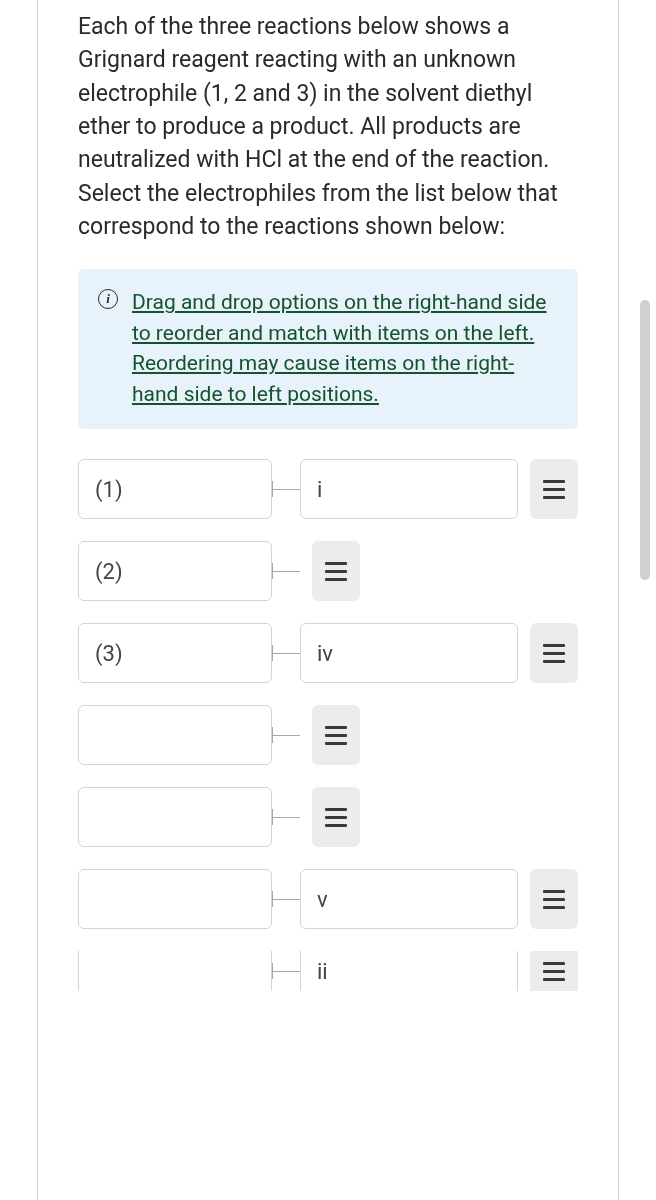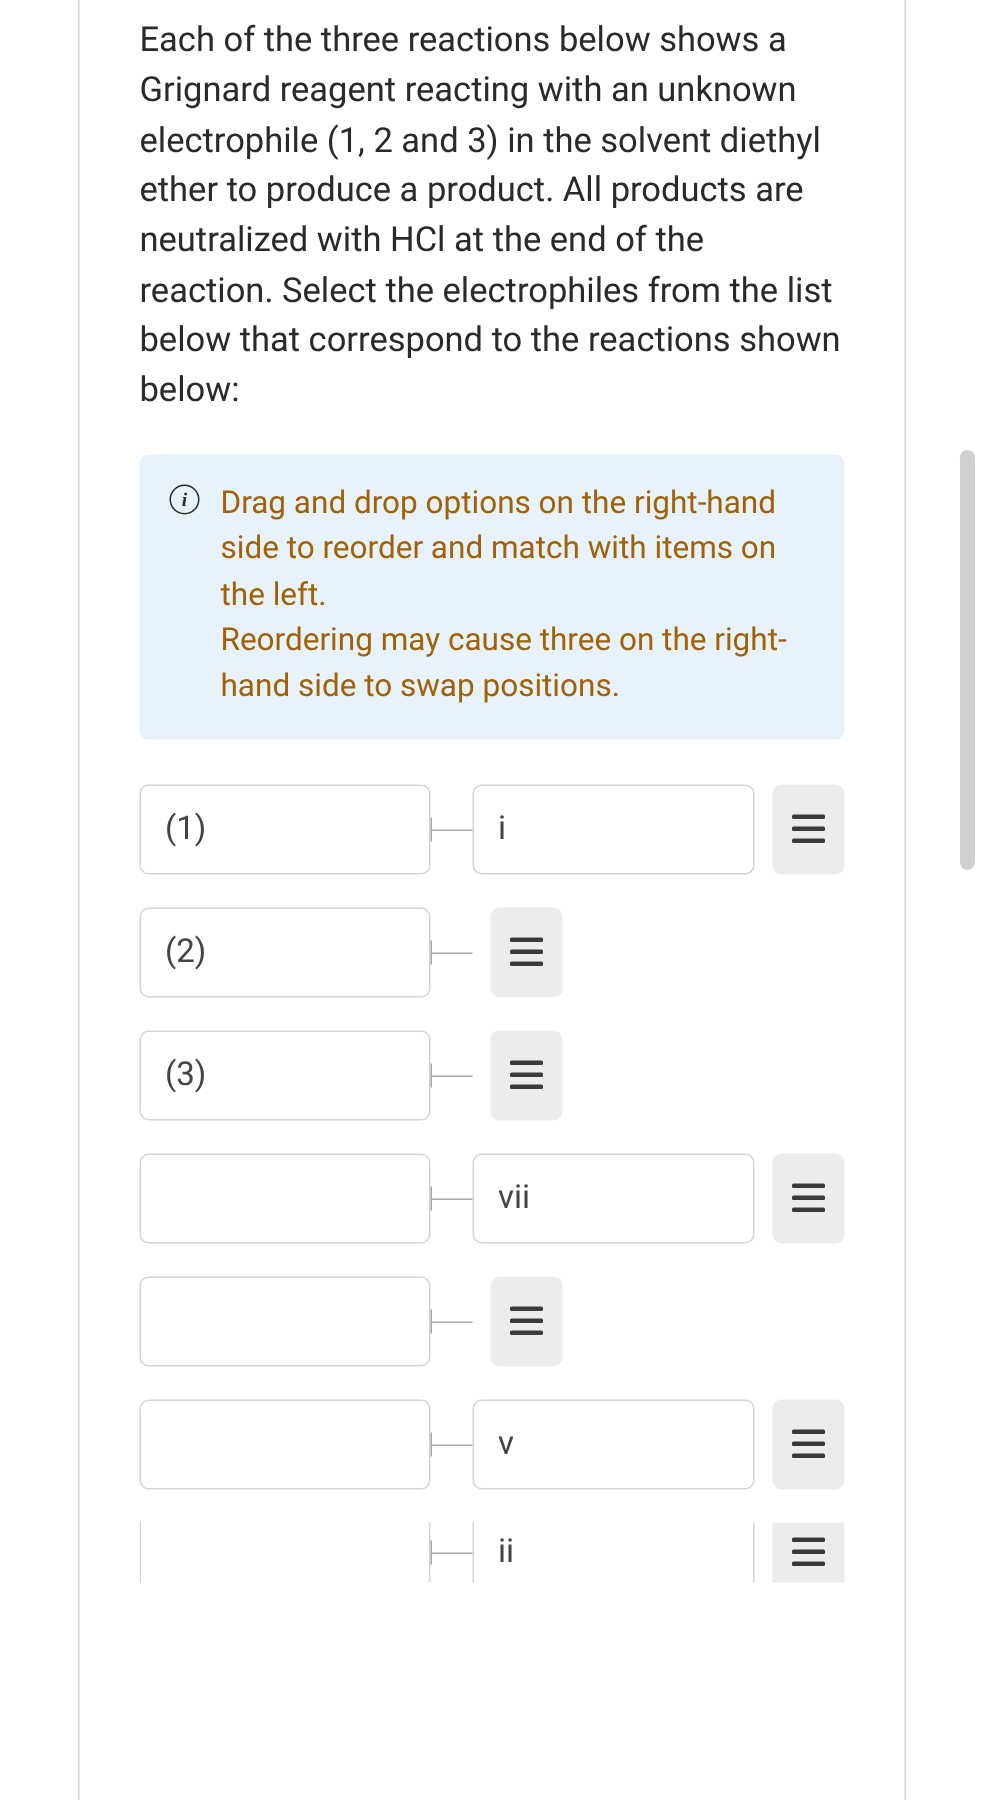--- a/index.html
+++ b/index.html
@@ -13,21 +13,21 @@
       width: 656px;
       height: 1200px;
       position: relative;
       overflow: hidden;
     }
     .container {
       padding: 10px 28px 0 28px;
       border-left: 1px solid #d4d4d4;
       border-right: 1px solid #d4d4d4;
       height: 100%;
-      margin: 0 52px;
+      margin: 0 37px;
     }
     .question-text {
       font-size: 23px;
       line-height: 1.45;
       color: #2a2a2a;
       margin-bottom: 26px;
       padding: 0 12px;
     }
     .info-box {
       background: #e7f2fa;
@@ -54,21 +54,22 @@
       justify-content: center;
       font-size: 13px;
       font-style: italic;
       font-family: Georgia, serif;
       font-weight: bold;
       color: #2a2a2a;
     }
     .info-text {
       font-size: 21px;
       line-height: 1.45;
-      color: #a16207;
+      color: #14532d;
+      text-decoration: underline;
     }
     .match-area {
       padding: 0 12px;
     }
     .match-row {
       display: flex;
       align-items: center;
       margin-bottom: 22px;
       height: 60px;
     }
@@ -159,21 +160,21 @@
 
   <div class="question-text">Each of the three reactions below shows a Grignard reagent reacting with an unknown electrophile (1, 2 and 3) in the solvent diethyl ether to produce a product. All products are neutralized with HCl at the end of the reaction. Select the electrophiles from the list below that correspond to the reactions shown below:</div>
 
   <div class="info-box">
     <div class="info-content">
       <div class="info-icon-wrap">
         <div class="info-icon">i</div>
       </div>
       <div class="info-text">
         <span>Drag and drop options on the right-hand side to reorder and match with items on the left.</span><br>
-        <span>Reordering may cause three on the right-hand side to swap positions.</span>
+        <span>Reordering may cause items on the right-hand side to left positions.</span>
       </div>
     </div>
   </div>
 
   <div class="match-area">
 
     <div class="match-row">
       <div class="left-box">(1)</div>
       <div class="connector-wrap">
         <div class="connector-tick"></div>
@@ -203,36 +204,36 @@
           </div>
       </div>
     </div>
 
     <div class="match-row">
       <div class="left-box">(3)</div>
       <div class="connector-wrap">
         <div class="connector-tick"></div>
           <div class="connector-line"></div>
       </div>
+      <div class="right-box">iv</div>
       <div class="drag-handle">
         <div class="hamburger">
             <span></span>
             <span></span>
             <span></span>
           </div>
       </div>
     </div>
 
     <div class="match-row">
       <div class="left-box"></div>
       <div class="connector-wrap">
         <div class="connector-tick"></div>
           <div class="connector-line"></div>
       </div>
-      <div class="right-box">vii</div>
       <div class="drag-handle">
         <div class="hamburger">
             <span></span>
             <span></span>
             <span></span>
           </div>
       </div>
     </div>
 
     <div class="match-row">

